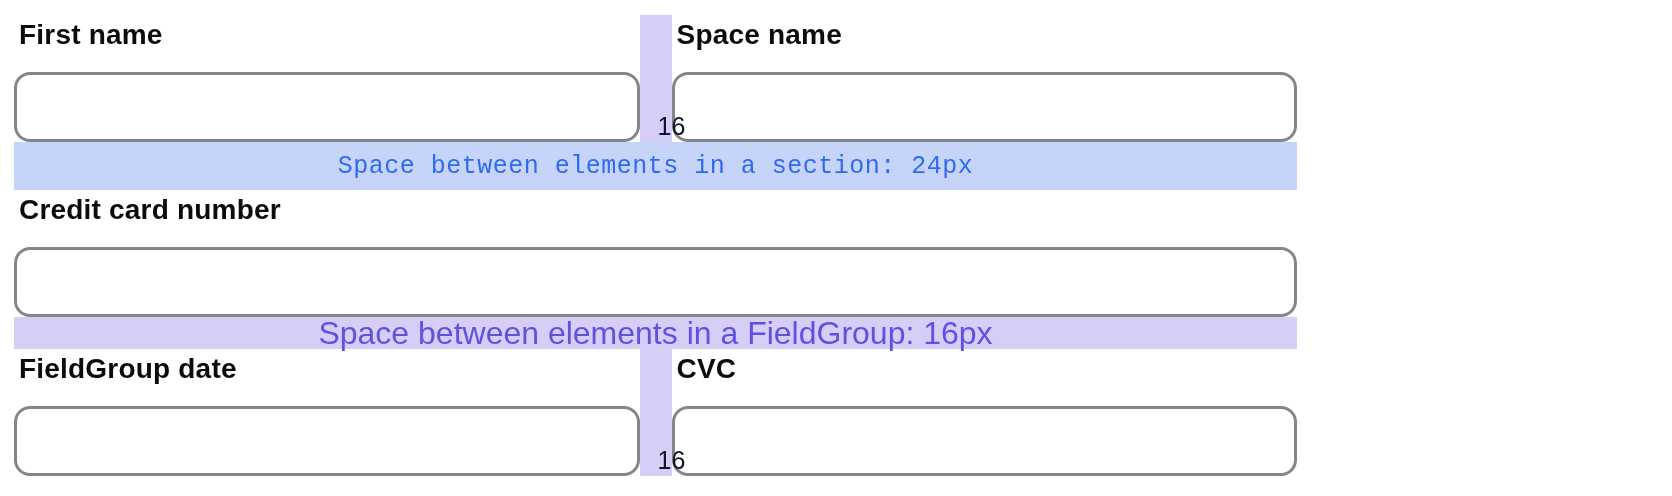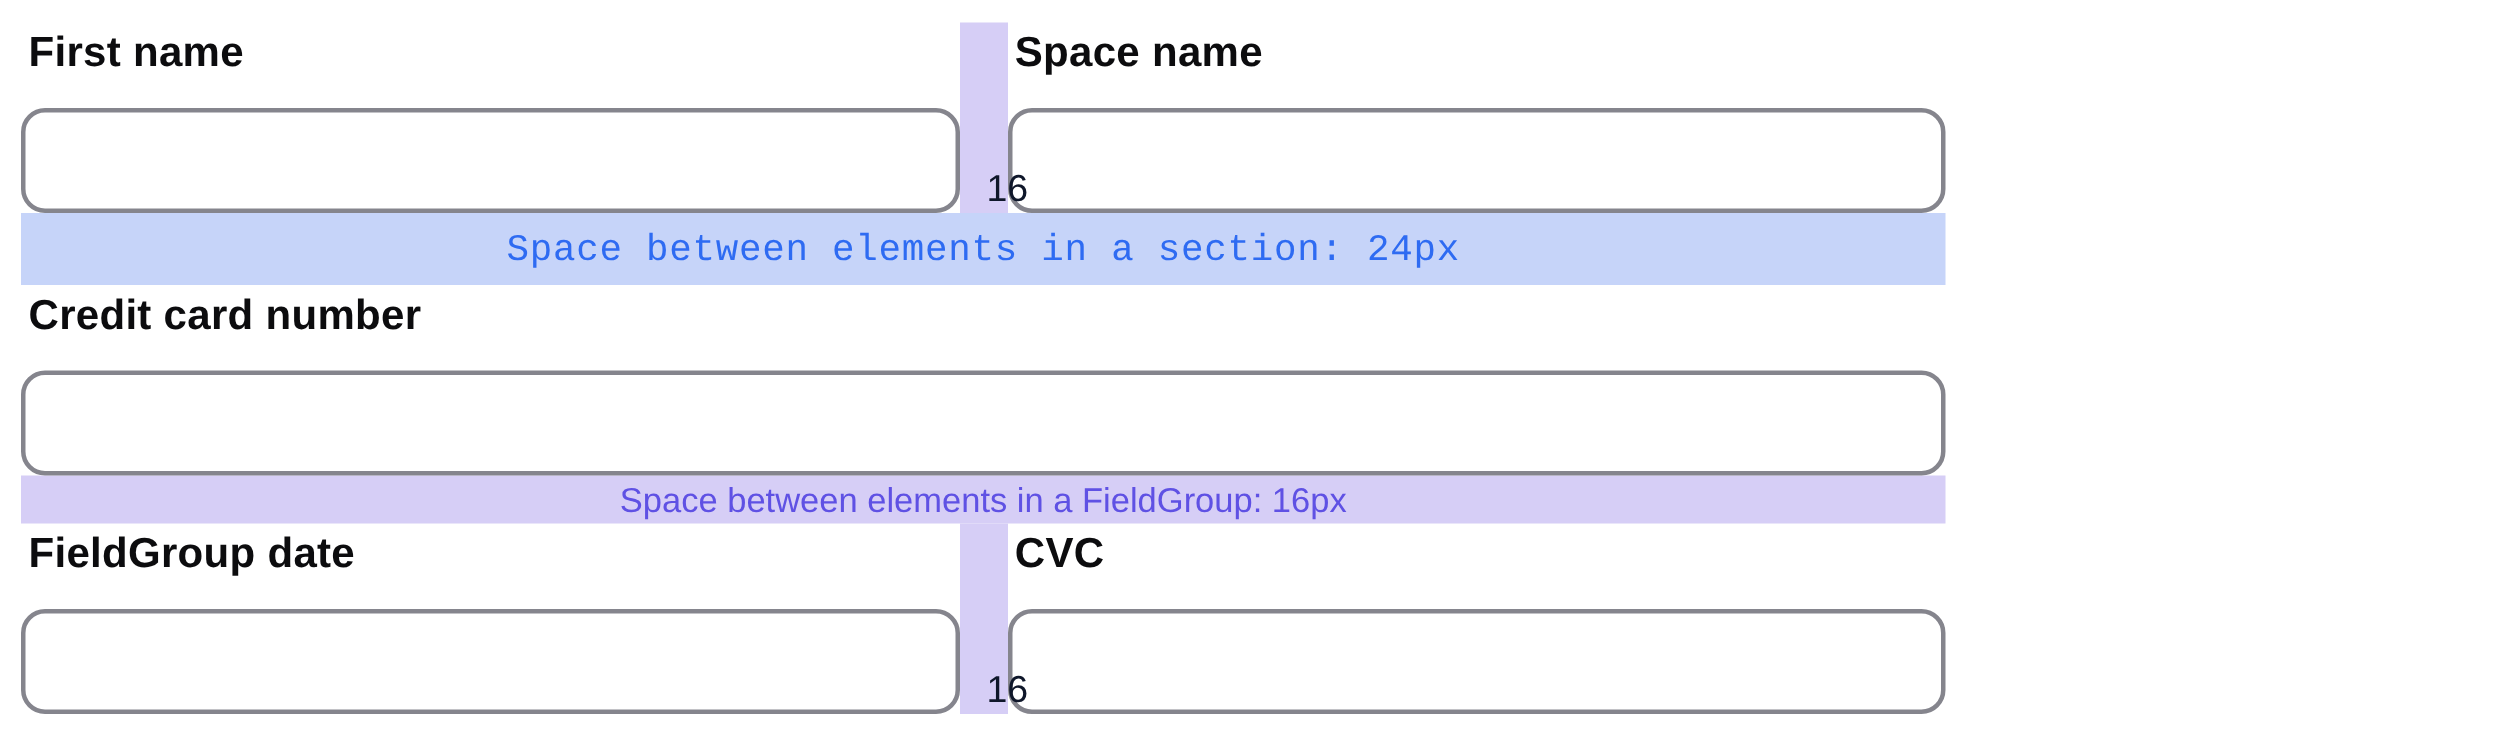--- a/index.html
+++ b/index.html
@@ -79,21 +79,21 @@
     color: #2e6bf2;
     font-family: Liberation Mono, monospace;
     font-size: 25px;
     letter-spacing: 0.5px;
   }
   .hband-fieldgroup {
     height: 32px;
     background: #d6cef6;
     color: #5f51e4;
     font-family: "Liberation Sans", sans-serif;
-    font-size: 23px;
+    font-size: 32px;
   }
   .hband span { white-space: nowrap; }
 </style>
 </head>
 <body>
 
 <div class="canvas">
   <div class="content">
 
     <div class="row">

